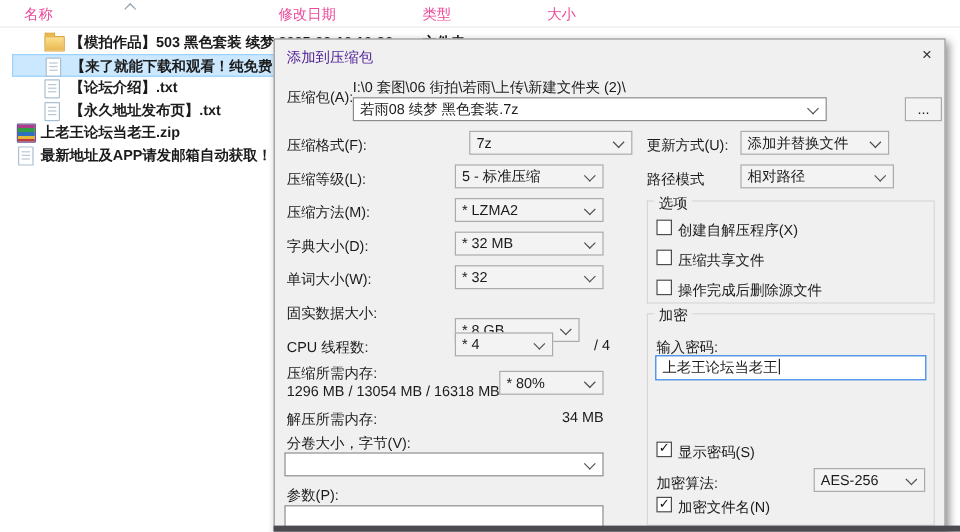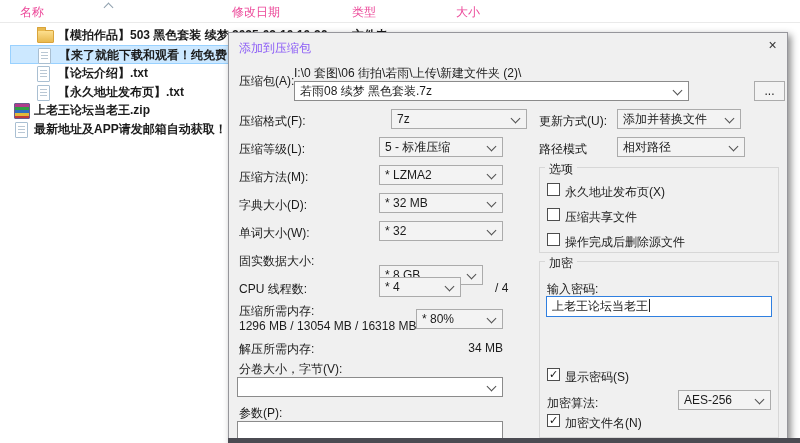--- a/index.html
+++ b/index.html
@@ -25,21 +25,21 @@
           background:#b9c7d4;box-shadow:0 3px 0 #b9c7d4,0 6px 0 #b9c7d4;}
   .zipfile{width:14px;height:14px;border:1px solid #6b5a8e;border-radius:1px;overflow:hidden;
           background:linear-gradient(#b03a8c 0 3px,#2f9e44 3px 6px,#2f6fbf 6px 9px,#e2b93b 9px 12px,#c23b3b 12px 14px);}
   .chev{position:absolute;width:6px;height:6px;border-right:1.6px solid #505050;
         border-bottom:1.6px solid #505050;transform:rotate(45deg);}
   .chev.up{transform:rotate(225deg);border-color:#8fa0ae;}
   
   #dialog{left:228px;top:32px;width:560px;height:411px;background:#f0f0f0;
           border:1px solid #96969b;box-sizing:border-box;z-index:2;
           box-shadow:3px 3px 7px rgba(0,0,0,.45);}
-  #dlg-title{left:10px;top:7px;color:#8b5cf6;}
+  #dlg-title{left:10px;top:7px;color:#4c1d95;}
   #dlg-close{left:528px;top:0;width:31px;height:24px;text-align:center;line-height:24px;
           font-size:14px;color:#333;cursor:default;}
   .lbl{white-space:nowrap;cursor:default;}
   .combo{background:#f3f3f3;border:1px solid #ababab;box-sizing:border-box;height:20px;
          line-height:18px;padding-left:5px;white-space:nowrap;overflow:hidden;}
   .combo.white{background:#fff;border-color:#8b8b8b;}
   .tinput{background:#fff;border:1px solid #8b8b8b;box-sizing:border-box;height:21px;
           line-height:19px;padding-left:5px;white-space:nowrap;}
   .group{border:1px solid #d7d7d7;box-sizing:border-box;}
   .glegend{background:#f0f0f0;padding:0 4px;color:#1b1b1b;}
@@ -176,21 +176,21 @@
 
   <div class="abs lbl" style="left:310px;top:108px">路径模式</div>
   <div class="abs combo" style="left:388px;top:104px;width:128px">
     <span>相对路径</span>
     <span class="chev" style="right:7px;top:5px"></span>
   </div>
 
   <div class="abs group" style="left:310px;top:134px;width:240px;height:86px"></div>
   <div class="abs glegend" style="left:316px;top:128px">选项</div>
   <div class="abs cb" style="left:318px;top:150px"></div>
-  <div class="abs lbl" style="left:336px;top:151px">永久地址发布页(X)</div>
+  <div class="abs lbl" style="left:336px;top:151px">创建自解压程序(X)</div>
   <div class="abs cb" style="left:318px;top:175px"></div>
   <div class="abs lbl" style="left:336px;top:176px">压缩共享文件</div>
   <div class="abs cb" style="left:318px;top:200px"></div>
   <div class="abs lbl" style="left:336px;top:201px">操作完成后删除源文件</div>
 
   <div class="abs group" style="left:310px;top:228px;width:240px;height:177px"></div>
   <div class="abs glegend" style="left:316px;top:222px">加密</div>
   <div class="abs lbl" style="left:318px;top:248px">输入密码:</div>
   <div class="abs tinput" style="left:317px;top:263px;width:226px;border-color:#2f7fe0">
     <span>上老王论坛当老王</span><span class="caret"></span>

